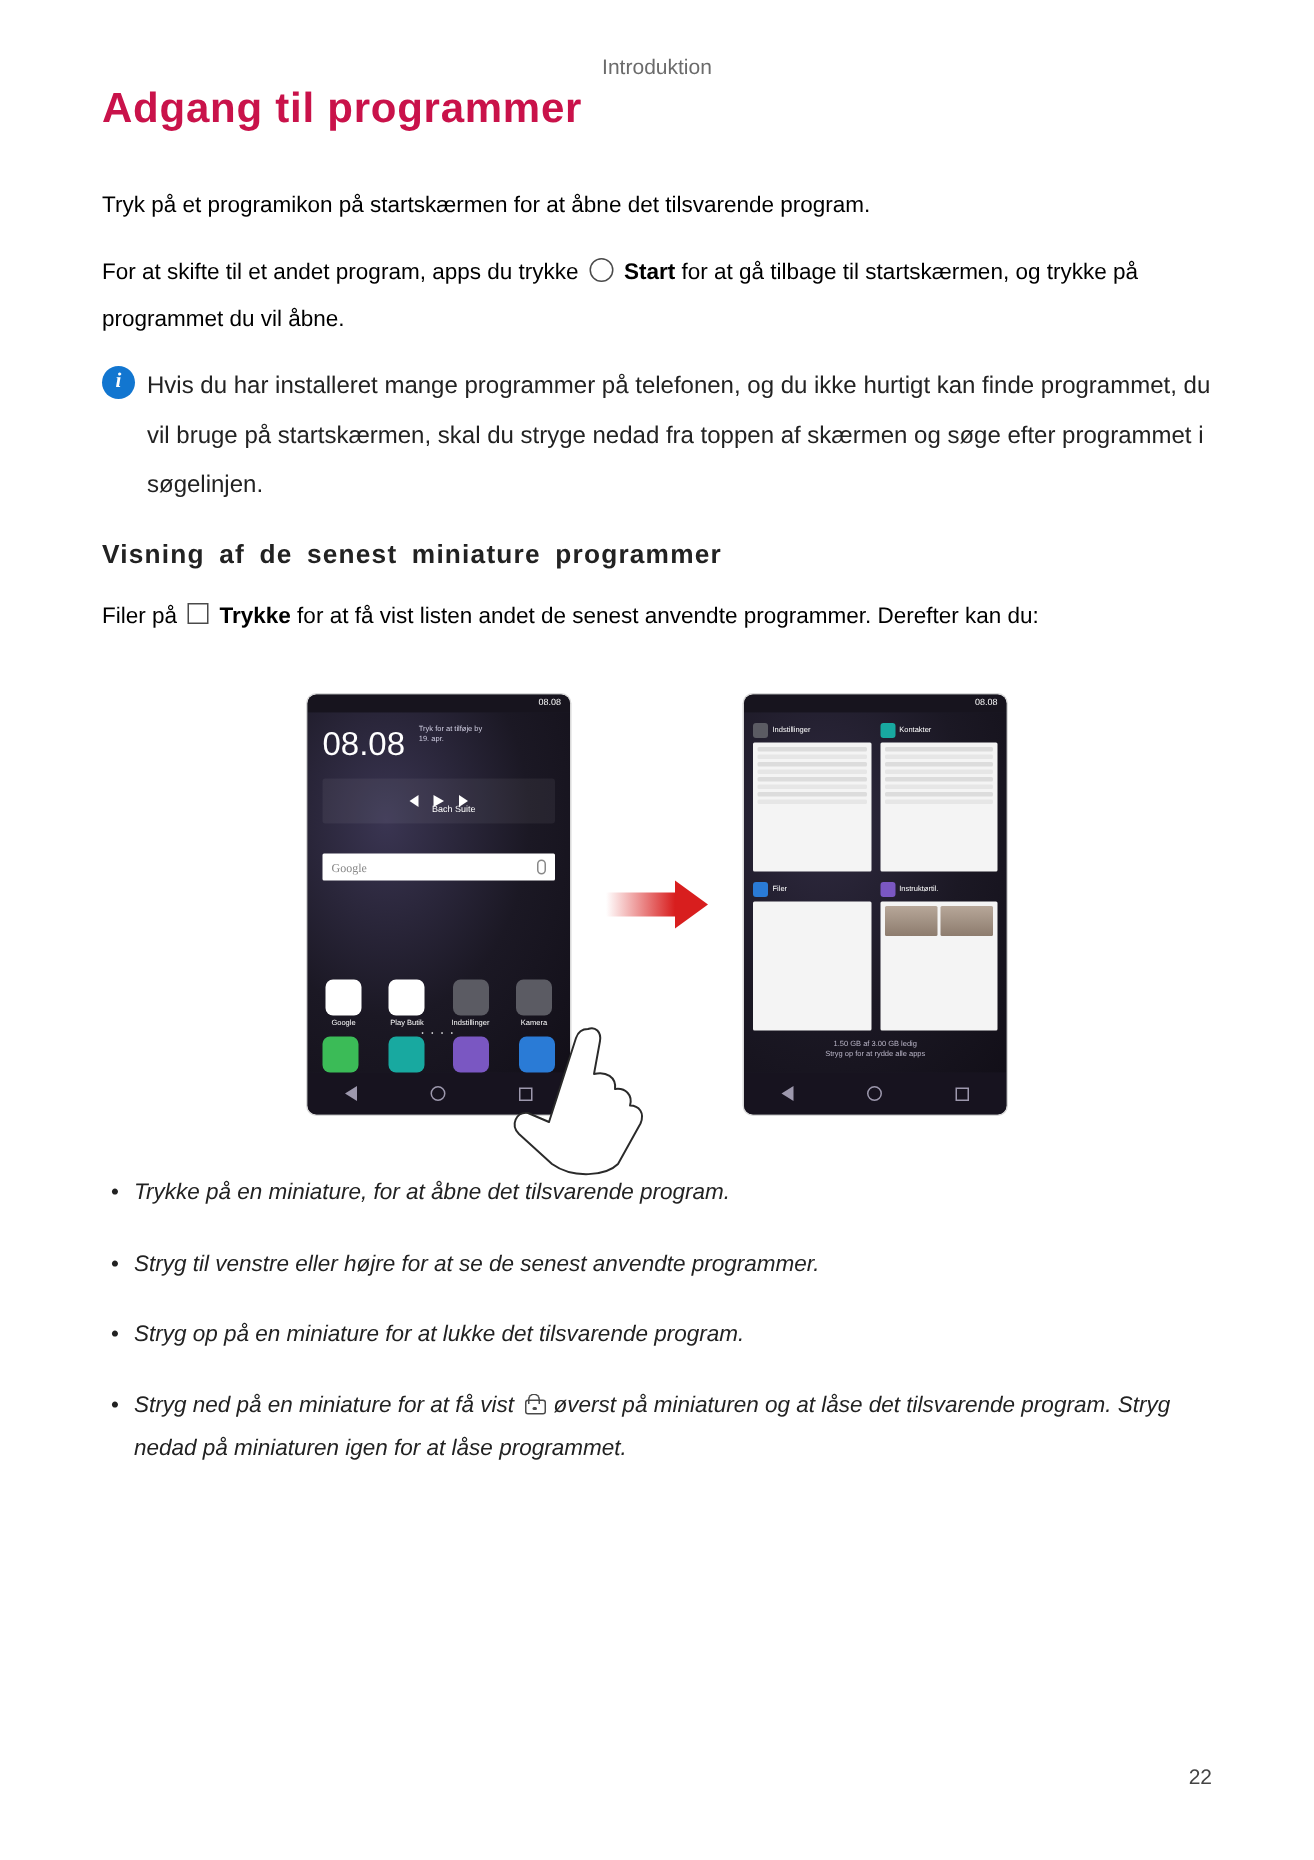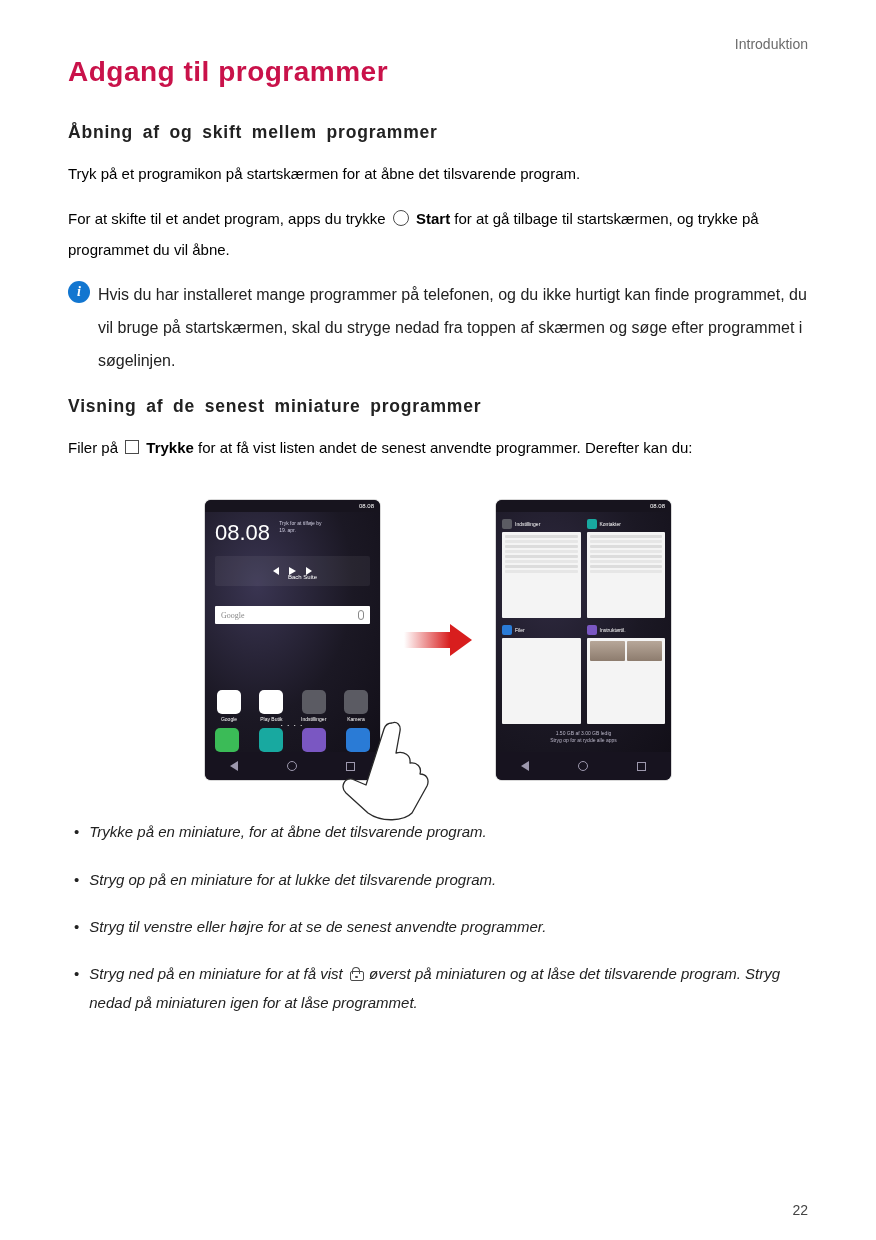--- a/index.html
+++ b/index.html
@@ -1,18 +1,18 @@
 <!DOCTYPE html>
 <html><head>
 <meta charset="utf-8">
 <style>
   * { box-sizing: border-box; margin: 0; padding: 0; }
   html, body { width: 876px; height: 1240px; background: #fff; font-family: Arial, Helvetica, sans-serif; color: #222; }
   .page { width: 876px; height: 1240px; padding: 36px 68px 28px 68px; position: relative; }
-  .header-label { text-align: right; font-size: 14px; color: #6b6b6b; margin-bottom: 4px; }
+  .header-label { text-align: center; font-size: 14px; color: #6b6b6b; margin-bottom: 4px; }
   .h1 { color: #c9124a; font-size: 28px; font-weight: bold; margin-bottom: 34px; letter-spacing: 0.5px; }
   .h2 { color: #222; font-size: 17.5px; font-weight: bold; margin-bottom: 16px; letter-spacing: 0.8px; word-spacing: 4px; }
   .para { font-size: 15px; line-height: 2.05; margin-bottom: 14px; color: #000000; }
   .home-circle { width: 16px; height: 16px; border: 1.5px solid #4a4a4a; border-radius: 50%; display: inline-block; vertical-align: -2px; margin: 0 3px; }
   .recent-square { width: 14px; height: 14px; border: 1.5px solid #4a4a4a; display: inline-block; vertical-align: -1px; margin: 0 3px; }
   .bold { font-weight: bold; }
   .info-row { display: flex; align-items: flex-start; margin-bottom: 18px; }
   .info-badge { flex: 0 0 22px; width: 22px; height: 22px; border-radius: 50%; background: #1276d0; color: #fff; font-style: italic; font-family: Georgia, 'Times New Roman', serif; font-weight: bold; font-size: 14px; text-align: center; line-height: 22px; margin-right: 8px; margin-top: 2px; }
   .info-text { font-size: 16px; line-height: 2.05; flex: 1; }
   .figure-row { display: flex; align-items: center; justify-content: center; gap: 18px; margin: 22px 0 22px 0; position: relative; height: 310px; }
@@ -65,37 +65,36 @@
   .hand { position: absolute; left: 266px; top: 228px; width: 110px; height: 110px; }
   
   .bullets { margin-top: 12px; }
   .bullet { display: flex; align-items: flex-start; margin-bottom: 18px; font-size: 15px; line-height: 1.95; }
   .bullet::before { content: "•"; font-size: 15px; margin: 0 10px 0 6px; line-height: 1.95; }
   .bullet-body { flex: 1; font-style: italic; }
   .lock-icon { display: inline-block; width: 12px; height: 14px; position: relative; vertical-align: -2px; margin: 0 3px; }
   .lock-icon::before { content: ""; position: absolute; top: 0; left: 2px; width: 6px; height: 6px; border: 1.4px solid #4a4a4a; border-bottom: none; border-radius: 4px 4px 0 0; }
   .lock-icon::after { content: ""; position: absolute; bottom: 0; left: 0; width: 12px; height: 8px; border: 1.4px solid #4a4a4a; border-radius: 2px; }
   .lock-dot { position: absolute; bottom: 3px; left: 5.5px; width: 2.5px; height: 2.5px; background: #4a4a4a; border-radius: 50%; z-index: 2; }
-  .page-number { position: absolute; bottom: 22px; right: 68px; font-size: 14px; color: #444; }
+  .page-number { position: absolute; bottom: 48px; right: 68px; font-size: 14px; color: #444; }
   
   .c-white { background: #fff; }
   .c-blue  { background: #2a7bd6; }
   .c-green { background: #3bbb57; }
   .c-teal  { background: #18a9a0; }
   .c-purple{ background: #7a57c2; }
   .c-gray  { background: #5b5b63; }
 </style>
 </head>
 <body>
 
 <div class="page">
   <div class="header-label">Introduktion</div>
   <div class="h1">Adgang til programmer</div>
 
-  <div class="h2">Åbning af og skift mellem programmer</div>
   <p class="para">Tryk på et programikon på startskærmen for at åbne det tilsvarende program.</p>
   <p class="para">
     <span>For at skifte til et andet program, apps du trykke </span>
     <span class="home-circle"></span>
     <span class="bold">Start</span>
     <span> for at gå tilbage til startskærmen, og trykke på programmet du vil åbne.</span>
   </p>
   <div class="info-row">
     <div class="info-badge">i</div>
     <div class="info-text">Hvis du har installeret mange programmer på telefonen, og du ikke hurtigt kan finde programmet, du vil bruge på startskærmen, skal du stryge nedad fra toppen af skærmen og søge efter programmet i søgelinjen.</div>
@@ -245,24 +244,24 @@
         <path d="M58 10 C63 8 67 12 66 18 L62 40 C70 38 77 42 76 50 C83 49 88 54 86 61 C92 61 96 66 93 73 L78 100 C70 108 48 110 34 100 L12 80 C6 74 10 65 18 66 L32 72 L50 16 C52 10 56 10 58 10 Z"></path>
       </g>
     </svg>
   </div>
 
   <div class="bullets">
     <div class="bullet">
         <div class="bullet-body">Trykke på en miniature, for at åbne det tilsvarende program.</div>
       </div>
     <div class="bullet">
+        <div class="bullet-body">Stryg til venstre eller højre for at se de senest anvendte programmer.</div>
+      </div>
+    <div class="bullet">
         <div class="bullet-body">Stryg op på en miniature for at lukke det tilsvarende program.</div>
-      </div>
-    <div class="bullet">
-        <div class="bullet-body">Stryg til venstre eller højre for at se de senest anvendte programmer.</div>
       </div>
     <div class="bullet">
       <div class="bullet-body">
         <span>Stryg ned på en miniature for at få vist </span>
         <span class="lock-icon"><span class="lock-dot"></span></span>
         <span> øverst på miniaturen og at låse det tilsvarende program. Stryg nedad på miniaturen igen for at låse programmet.</span>
       </div>
     </div>
   </div>
 

